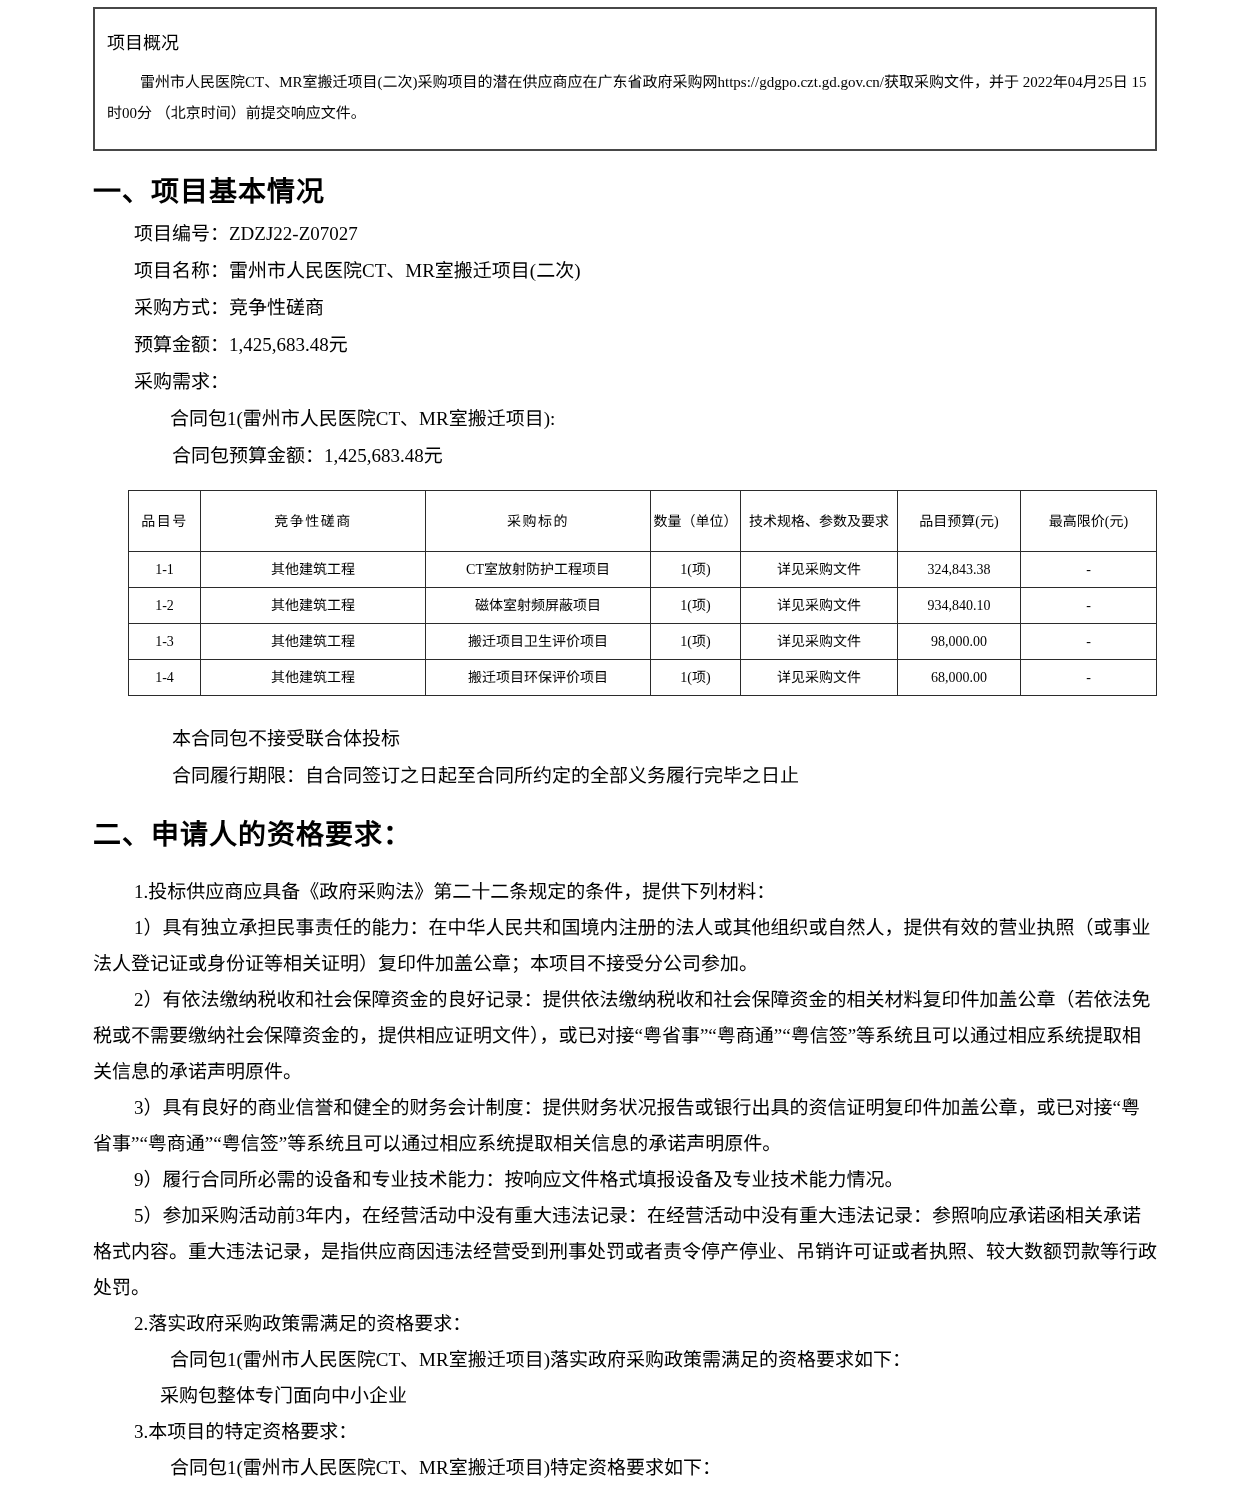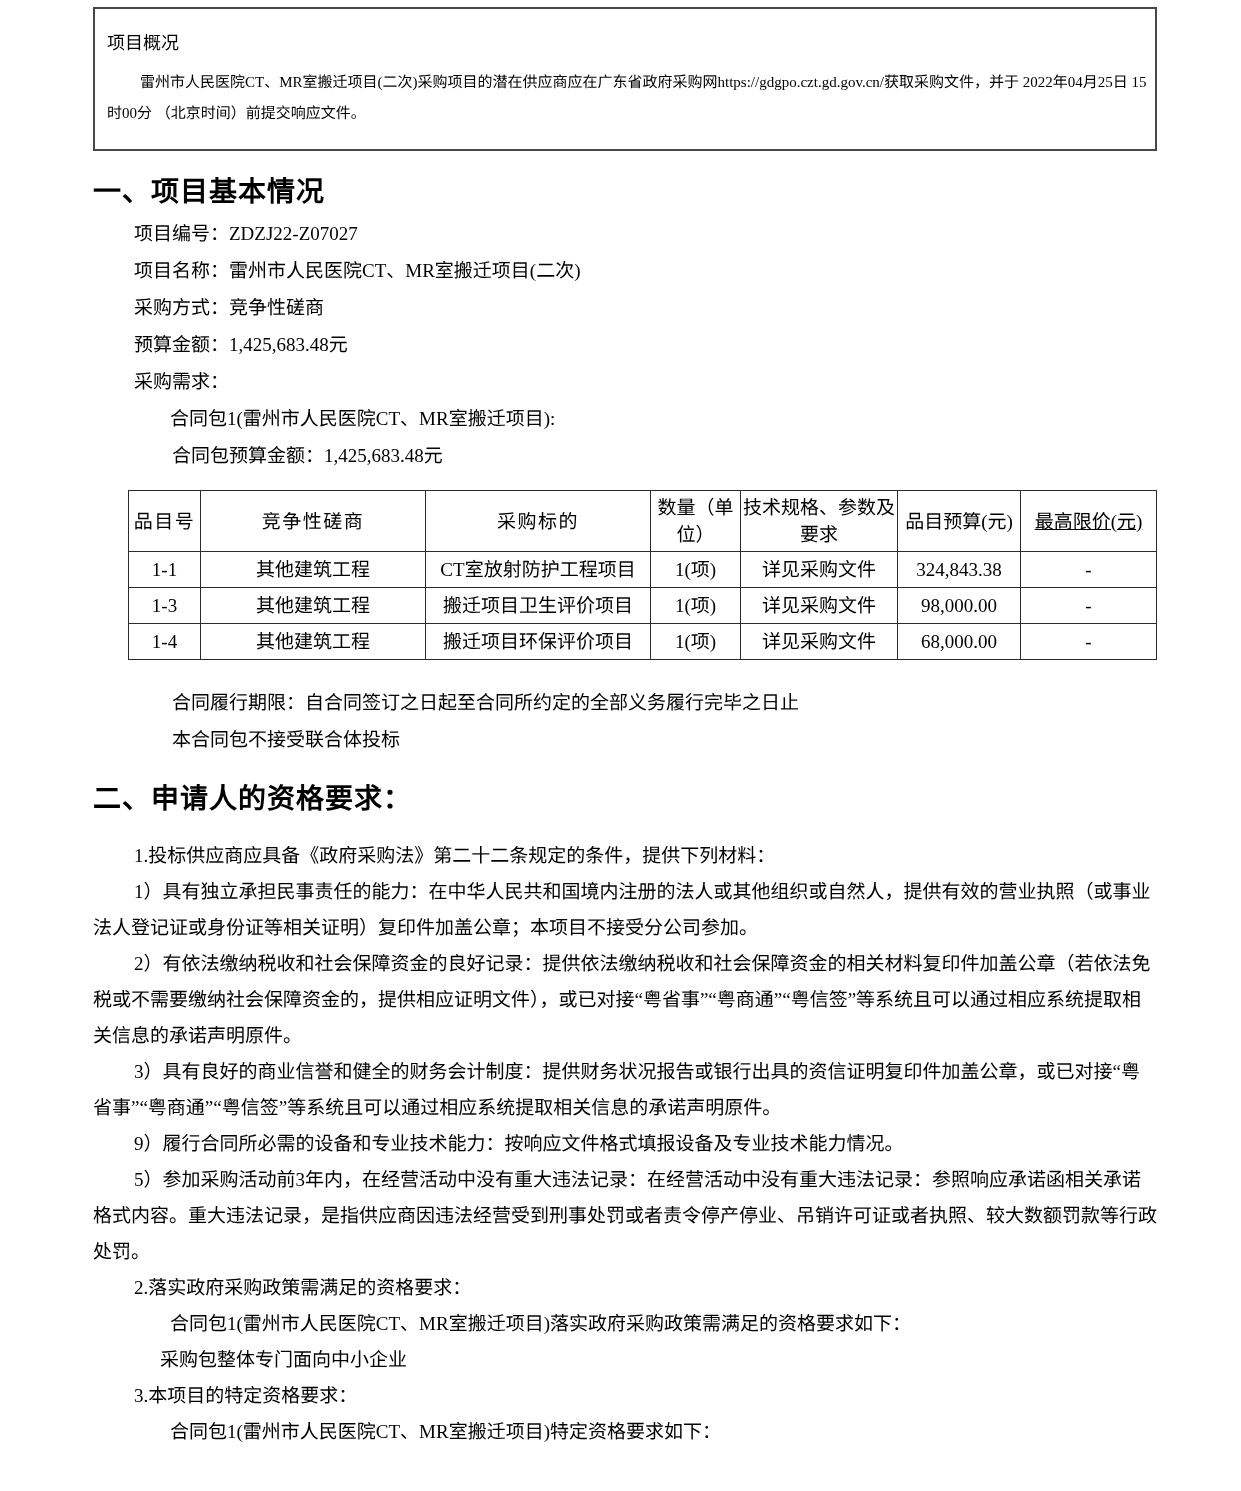--- a/index.html
+++ b/index.html
@@ -32,33 +32,33 @@
 
   .fields{margin-top:8px;}
   .fields div{line-height:37px;}
   .ind-2{padding-left:41px;}
   .ind-4{padding-left:77px;}
   .ind-4b{padding-left:79px;}
 
   table.items{
     border-collapse:collapse;table-layout:fixed;
     margin:16px 0 0 35px;width:1028px;
-    font-size:19px;
+    font-size:14px;
   }
   table.items th,table.items td{
     border:1px solid #2b2b2b;
     font-weight:normal;
     text-align:center;vertical-align:middle;
     padding:0 2px;
     overflow:hidden;
   }
   table.items th{height:60px;line-height:27px;}
   table.items td{height:35px;line-height:24px;}
   th.sp{letter-spacing:1.5px;}
-  th.limit{padding:0 25px;text-decoration:underline;}
+  th.limit{padding:0 25px;}
   td.money,td.dash{text-align:right;padding-right:13px;}
 
   .notes{margin-top:24px;}
   .notes div{line-height:37px;}
 
   .paras{margin-top:24px;}
   .paras p{
     margin:0;line-height:36px;
     text-indent:41px;
   }
@@ -112,20 +112,29 @@
       <tr>
         <td>1-1</td>
         <td>其他建筑工程</td>
         <td>CT室放射防护工程项目</td>
         <td>1(项)</td>
         <td>详见采购文件</td>
         <td class="money">324,843.38</td>
         <td class="dash">-</td>
       </tr>
       <tr>
+        <td>1-2</td>
+        <td>其他建筑工程</td>
+        <td>磁体室射频屏蔽项目</td>
+        <td>1(项)</td>
+        <td>详见采购文件</td>
+        <td class="money">934,840.10</td>
+        <td class="dash">-</td>
+      </tr>
+      <tr>
         <td>1-3</td>
         <td>其他建筑工程</td>
         <td>搬迁项目卫生评价项目</td>
         <td>1(项)</td>
         <td>详见采购文件</td>
         <td class="money">98,000.00</td>
         <td class="dash">-</td>
       </tr>
       <tr>
         <td>1-4</td>
@@ -133,22 +142,22 @@
         <td>搬迁项目环保评价项目</td>
         <td>1(项)</td>
         <td>详见采购文件</td>
         <td class="money">68,000.00</td>
         <td class="dash">-</td>
       </tr>
     </tbody>
   </table>
 
   <div class="notes">
+    <div class="ind-4b">本合同包不接受联合体投标</div>
     <div class="ind-4b">合同履行期限：自合同签订之日起至合同所约定的全部义务履行完毕之日止</div>
-    <div class="ind-4b">本合同包不接受联合体投标</div>
   </div>
 
   <h2 class="sec">二、申请人的资格要求：</h2>
 
   <div class="paras">
     <p>1.投标供应商应具备《政府采购法》第二十二条规定的条件，提供下列材料：</p>
     <p>1）具有独立承担民事责任的能力：在中华人民共和国境内注册的法人或其他组织或自然人，提供有效的营业执照（或事业法人登记证或身份证等相关证明）复印件加盖公章；本项目不接受分公司参加。</p>
     <p>2）有依法缴纳税收和社会保障资金的良好记录：提供依法缴纳税收和社会保障资金的相关材料复印件加盖公章（若依法免税或不需要缴纳社会保障资金的，提供相应证明文件），或已对接“粤省事”“粤商通”“粤信签”等系统且可以通过相应系统提取相关信息的承诺声明原件。</p>
     <p>3）具有良好的商业信誉和健全的财务会计制度：提供财务状况报告或银行出具的资信证明复印件加盖公章，或已对接“粤省事”“粤商通”“粤信签”等系统且可以通过相应系统提取相关信息的承诺声明原件。</p>
     <p>9）履行合同所必需的设备和专业技术能力：按响应文件格式填报设备及专业技术能力情况。</p>

